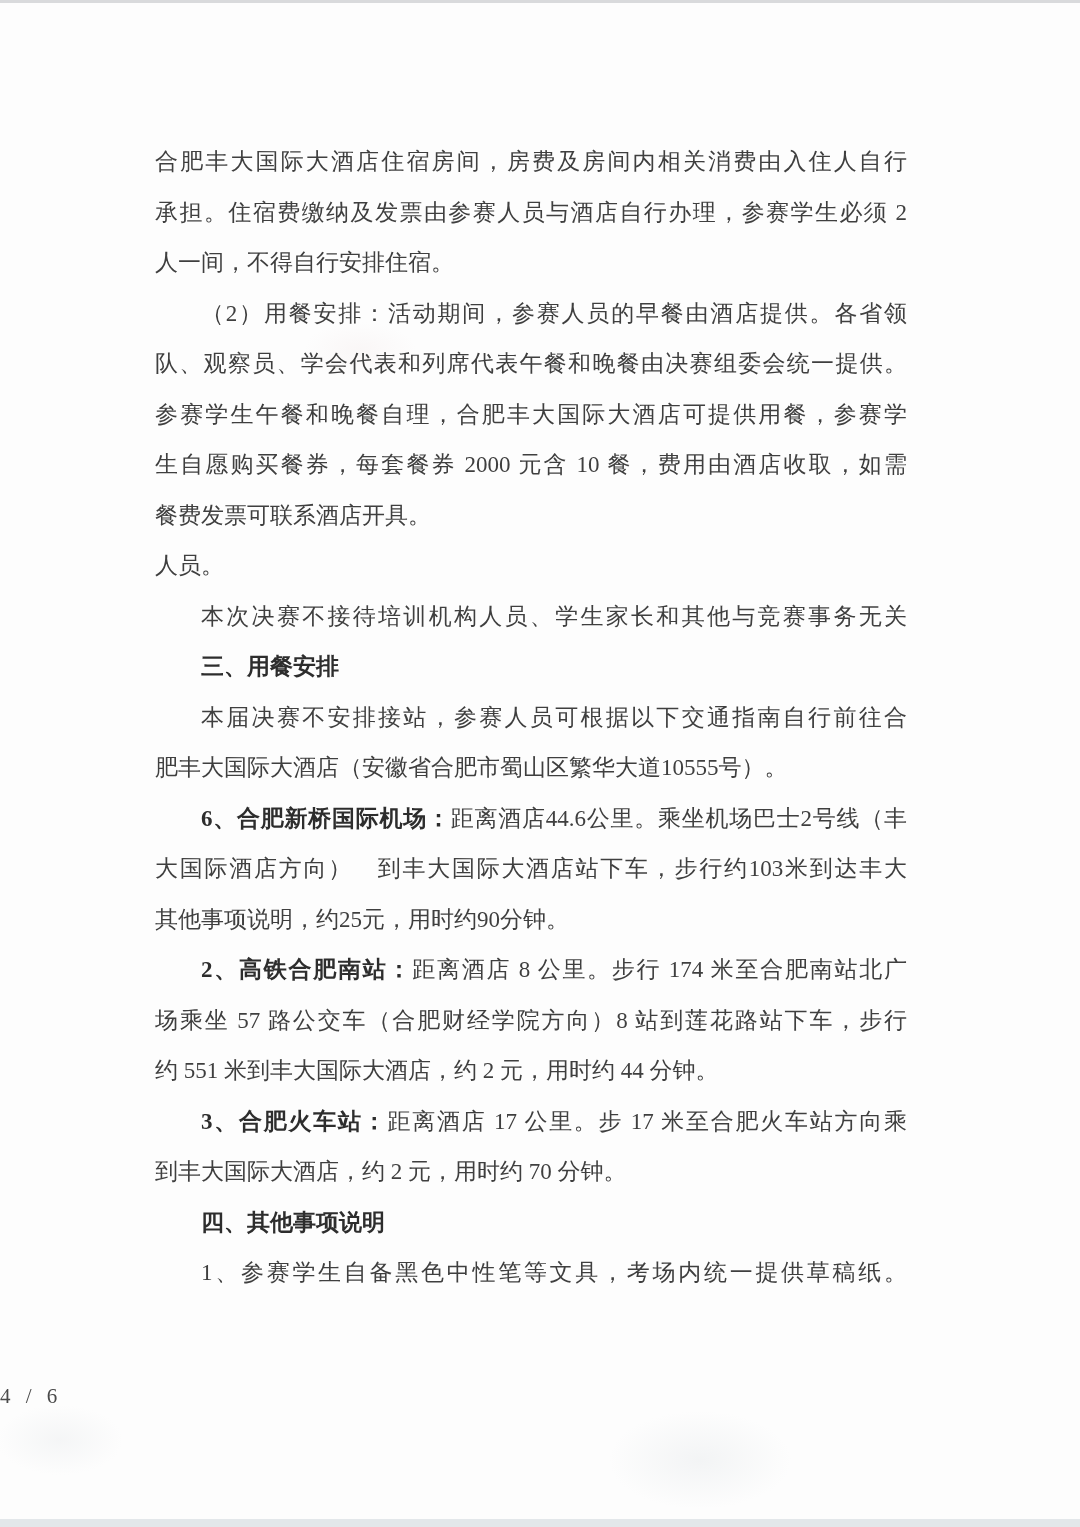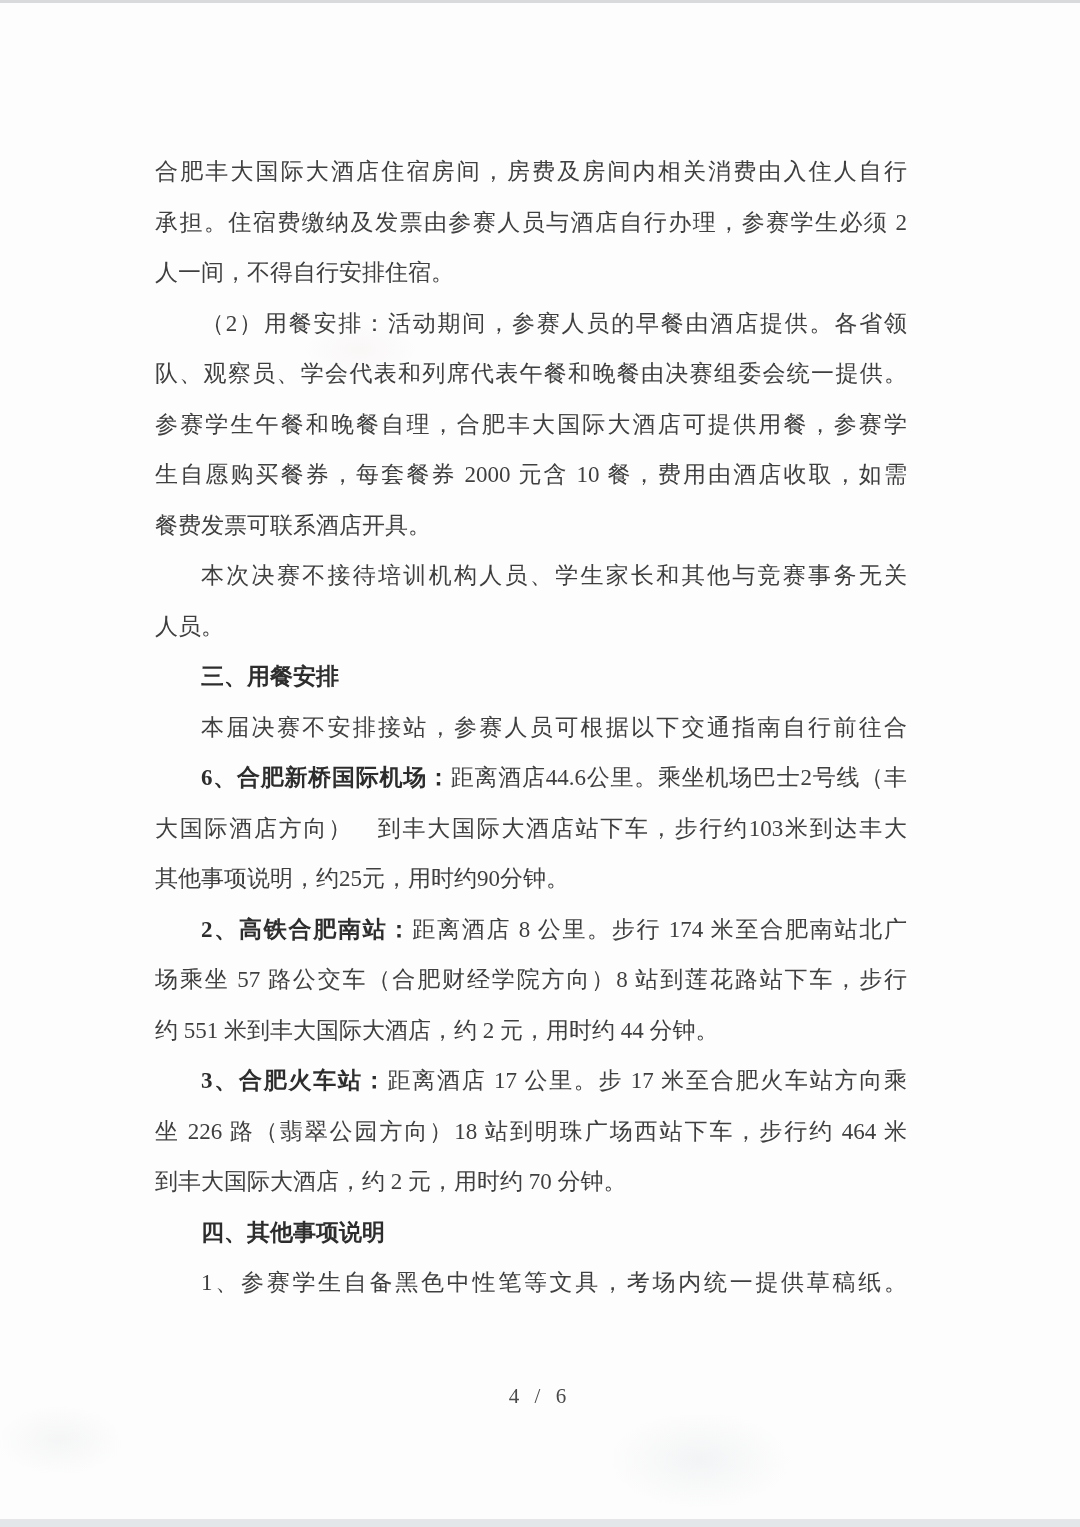--- a/index.html
+++ b/index.html
@@ -26,21 +26,21 @@
     background: var(--top-edge, #d9dadc);
   }
   .edge-bottom {
     position: absolute;
     bottom: 0; left: 0; right: 0;
     height: 8px;
     background: var(--bottom-edge, #e2e6e9);
   }
   .content {
     position: absolute;
-    top: 147px;
+    top: 137px;
     left: 155px;
     width: 752px;
   }
   .line {
     font-size: 23px;
     line-height: 50.5px;
     height: 50.5px;
     color: var(--text, #3f3f3f);
     text-align: justify;
     letter-spacing: 0;
@@ -55,51 +55,50 @@
   }
   .line .bold {
     font-weight: bold;
     color: var(--bold-text, #2e2e2e);
   }
   .page-number {
     position: absolute;
     top: 1384px;
     left: 0;
     width: 100%;
-    text-align: center;
     font-size: 21px;
     letter-spacing: 5px;
     color: var(--page-number, #4a4a4a);
   }
 </style>
 </head>
 <body>
 
 <div class="page">
   <div class="edge-top"></div>
   <div class="content">
       <div class="line stretch"><span>合肥丰大国际大酒店住宿房间，房费及房间内相关消费由入住人自行</span></div>
       <div class="line stretch"><span>承担。住宿费缴纳及发票由参赛人员与酒店自行办理，参赛学生必须 2</span></div>
       <div class="line"><span>人一间，不得自行安排住宿。</span></div>
       <div class="line indent stretch"><span>（2）用餐安排：活动期间，参赛人员的早餐由酒店提供。各省领</span></div>
       <div class="line stretch"><span>队、观察员、学会代表和列席代表午餐和晚餐由决赛组委会统一提供。</span></div>
       <div class="line stretch"><span>参赛学生午餐和晚餐自理，合肥丰大国际大酒店可提供用餐，参赛学</span></div>
       <div class="line stretch"><span>生自愿购买餐券，每套餐券 2000 元含 10 餐，费用由酒店收取，如需</span></div>
       <div class="line"><span>餐费发票可联系酒店开具。</span></div>
+      <div class="line"><span>人员。</span></div>
       <div class="line indent stretch"><span>本次决赛不接待培训机构人员、学生家长和其他与竞赛事务无关</span></div>
-      <div class="line"><span>人员。</span></div>
       <div class="line indent"><span class="bold">三、用餐安排</span></div>
       <div class="line indent stretch"><span>本届决赛不安排接站，参赛人员可根据以下交通指南自行前往合</span></div>
+      <div class="line"><span>肥丰大国际大酒店（安徽省合肥市蜀山区繁华大道10555号）。</span></div>
       <div class="line indent stretch"><span class="bold">6、合肥新桥国际机场：</span><span>距离酒店44.6公里。乘坐机场巴士2号线（丰</span></div>
       <div class="line stretch"><span>大国际酒店方向）　到丰大国际大酒店站下车，步行约103米到达丰大</span></div>
       <div class="line"><span>其他事项说明，约25元，用时约90分钟。</span></div>
       <div class="line indent stretch"><span class="bold">2、高铁合肥南站：</span><span>距离酒店 8 公里。步行 174 米至合肥南站北广</span></div>
       <div class="line stretch"><span>场乘坐 57 路公交车（合肥财经学院方向）8 站到莲花路站下车，步行</span></div>
       <div class="line"><span>约 551 米到丰大国际大酒店，约 2 元，用时约 44 分钟。</span></div>
       <div class="line indent stretch"><span class="bold">3、合肥火车站：</span><span>距离酒店 17 公里。步 17 米至合肥火车站方向乘</span></div>
-      <div class="line stretch"><span>坐 226 路（翡翠公园方向）18 站到明珠广场西站下车，步行约 464 米</span></div>
       <div class="line"><span>到丰大国际大酒店，约 2 元，用时约 70 分钟。</span></div>
       <div class="line indent"><span class="bold">四、其他事项说明</span></div>
       <div class="line indent stretch"><span>1、参赛学生自备黑色中性笔等文具，考场内统一提供草稿纸。</span></div>
     </div>
   <div class="page-number">4 / 6</div>
   <div class="edge-bottom"></div>
 </div>
 
 </body></html>

